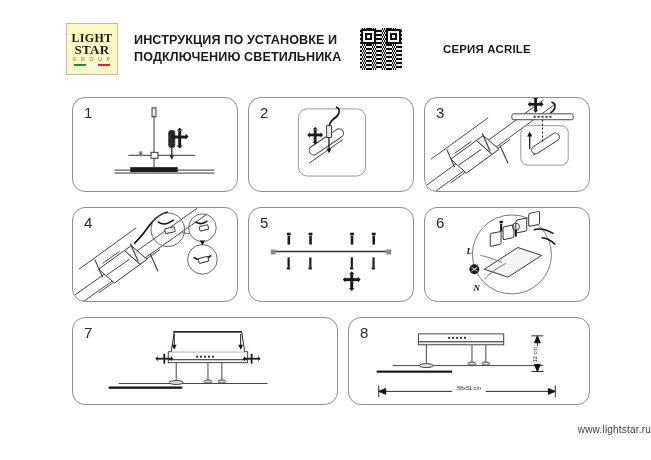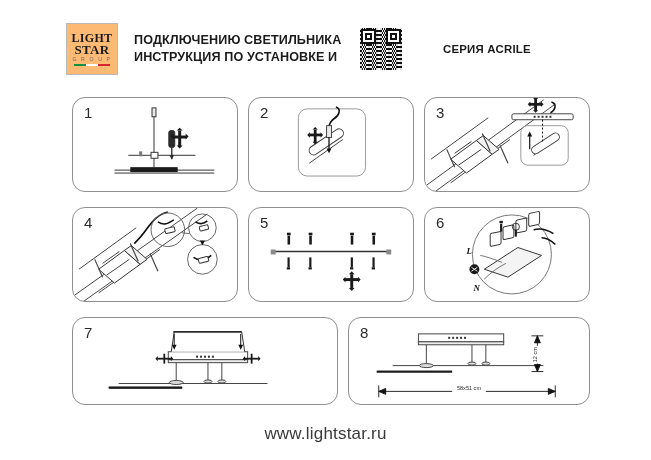--- a/index.html
+++ b/index.html
@@ -16,21 +16,21 @@
     position: absolute; left: 66px; top: 18px;
     width: 520px; height: 62px;
     display: flex; align-items: center;
   }
   .logo-box {
     width: 52px; height: 52px;
     border: 1px solid #b9b9b9;
     padding: 3px;
     display: flex; flex-direction: column;
     align-items: center; justify-content: center;
-    background: #fdba74; flex: none;
+    background: #fef9c3; flex: none;
   }
   .logo-inner { width: 100%; text-align: center; line-height: 1; }
   .logo-l1, .logo-l2 {
     font-family: "Liberation Serif", serif;
     font-weight: bold; color: #1a1a1a;
     letter-spacing: .3px;
   }
   .logo-l1 { font-size: 12px; }
   .logo-l2 { font-size: 13px; margin-top: -1px; text-align: center; }
   .logo-l3 {
@@ -84,22 +84,22 @@
   .panel-num {
     position: absolute; left: 11px; top: 6px;
     font-size: 15px; color: #2a2a2a;
     font-family: "Liberation Sans", sans-serif;
   }
   .art { position: absolute; inset: 0; }
 
   
   .footer {
     position: absolute; left: 0; right: 0; top: 424px;
-    text-align: center;
-    font-size: 17px; color: #3a3a3a; letter-spacing: .2px;
+    text-align: right;
+    font-size: 10px; color: #3a3a3a; letter-spacing: .2px;
   }
 
   .dim-label {
     font-size: 5.6px; fill: #2a2a2a;
     font-family: "Liberation Sans", sans-serif;
   }
 </style>
 </head>
 <body>
 
@@ -114,22 +114,22 @@
         <div class="logo-l3">G R O U P</div>
         <div class="logo-flag">
           <i class="flag-g"></i>
             <i class="flag-w"></i>
             <i class="flag-r"></i>
         </div>
       </div>
     </div>
 
     <div class="title-block">
+      <div class="title-line">ИНСТРУКЦИЯ ПО УСТАНОВКЕ И</div>
       <div class="title-line">ПОДКЛЮЧЕНИЮ СВЕТИЛЬНИКА</div>
-      <div class="title-line">ИНСТРУКЦИЯ ПО УСТАНОВКЕ И</div>
     </div>
 
     <div class="qr"></div>
 
     <div class="series-block">
       <div class="series-line">СЕРИЯ ACRILE</div>
     </div>
   </div>
 
   <div class="panel" style="left:72px;  top:97px;  width:166px; height:95px;">

